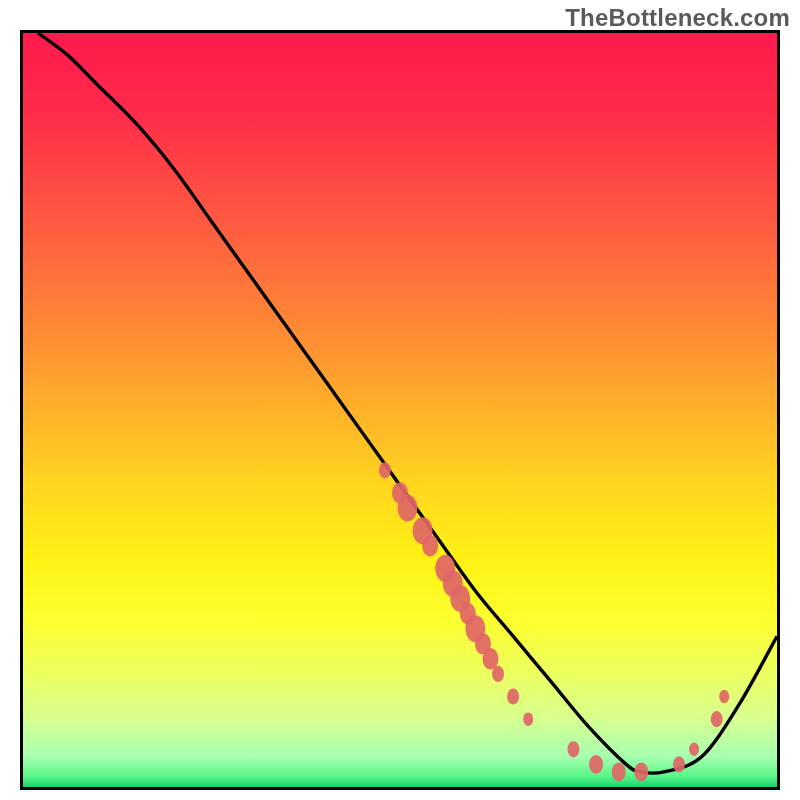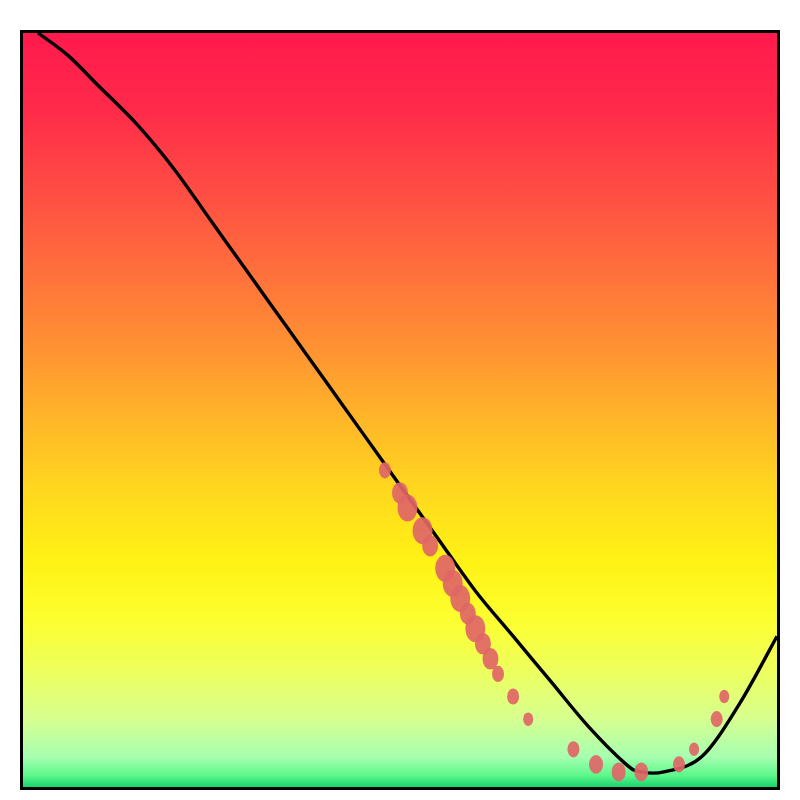--- a/index.html
+++ b/index.html
@@ -53,20 +53,21 @@
     top: 0;
     width: 100%;
     height: 100%;
   }
 </style>
 </head>
 <body>
 
 <div class="container">
 
+  <div class="watermark">TheBottleneck.com</div>
 
   <div class="plot-outer">
     <div class="plot-area">
 
       <svg class="gradient-bg" viewBox="0 0 100 100" preserveAspectRatio="none">
         <defs>
           <linearGradient id="bg-grad" x1="0" y1="0" x2="0" y2="1">
               <stop offset="0%" stop-color="#ff1a4d"></stop>
               <stop offset="10%" stop-color="#ff2a4a"></stop>
               <stop offset="20%" stop-color="#ff4a44"></stop>

